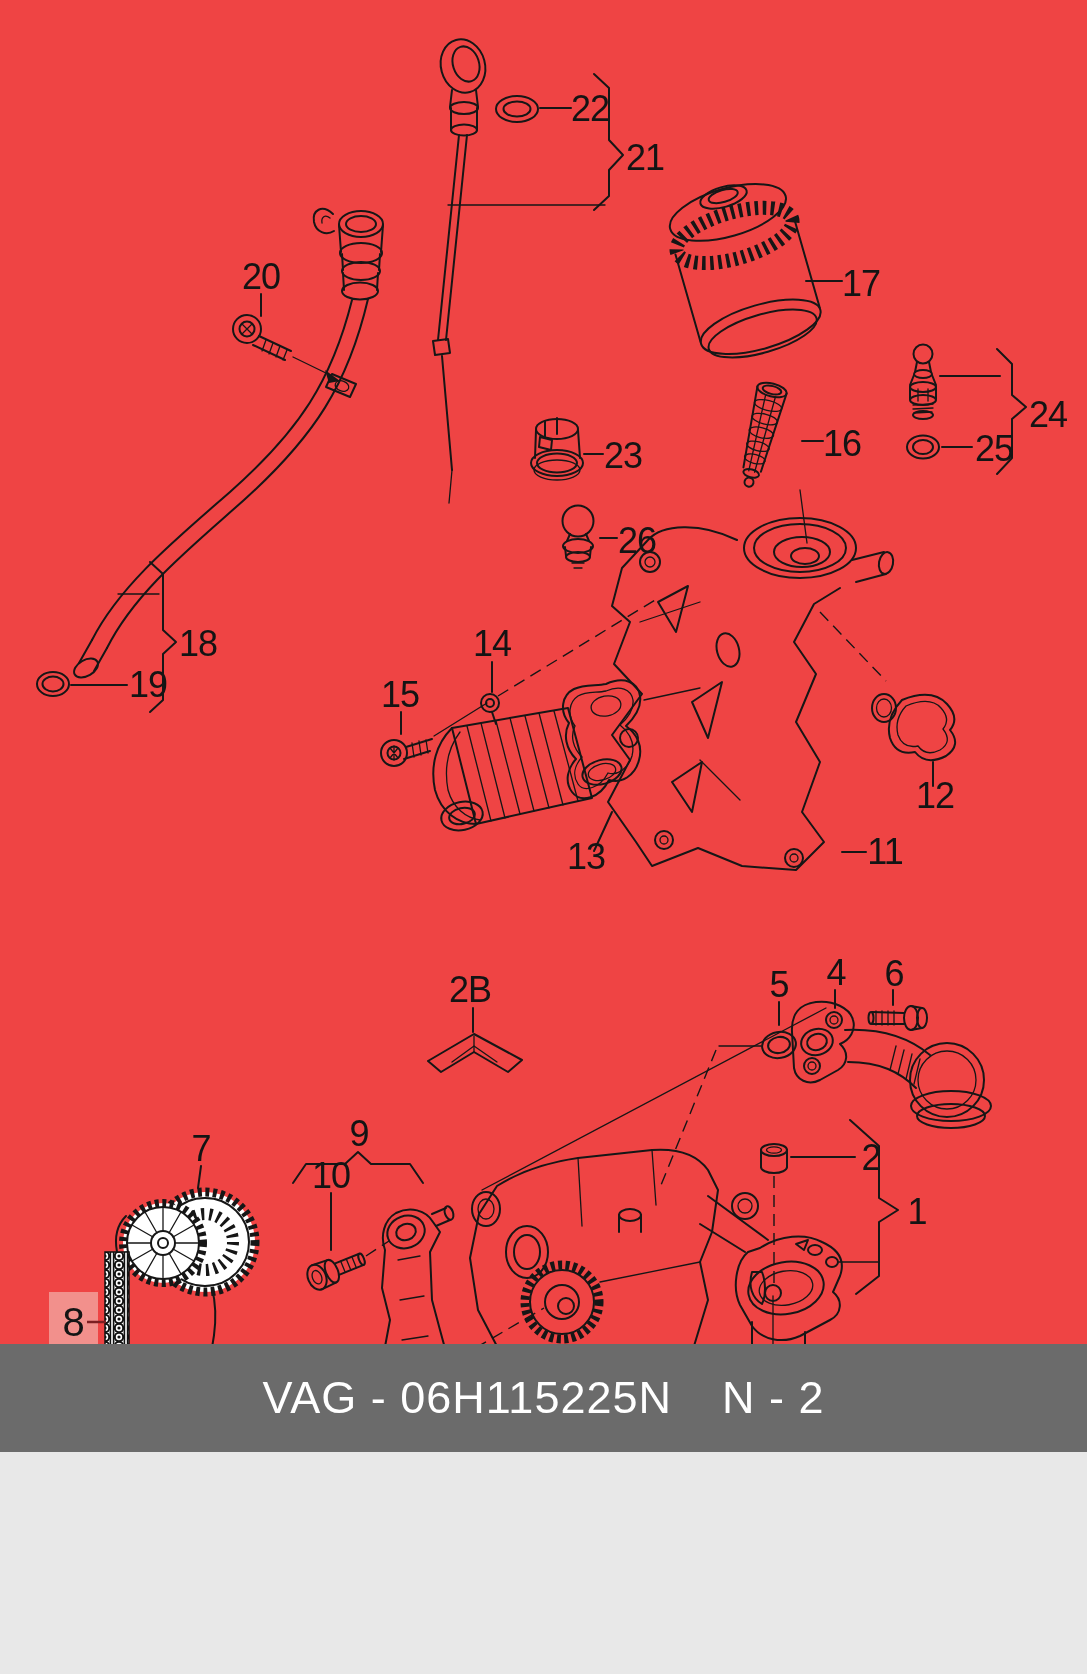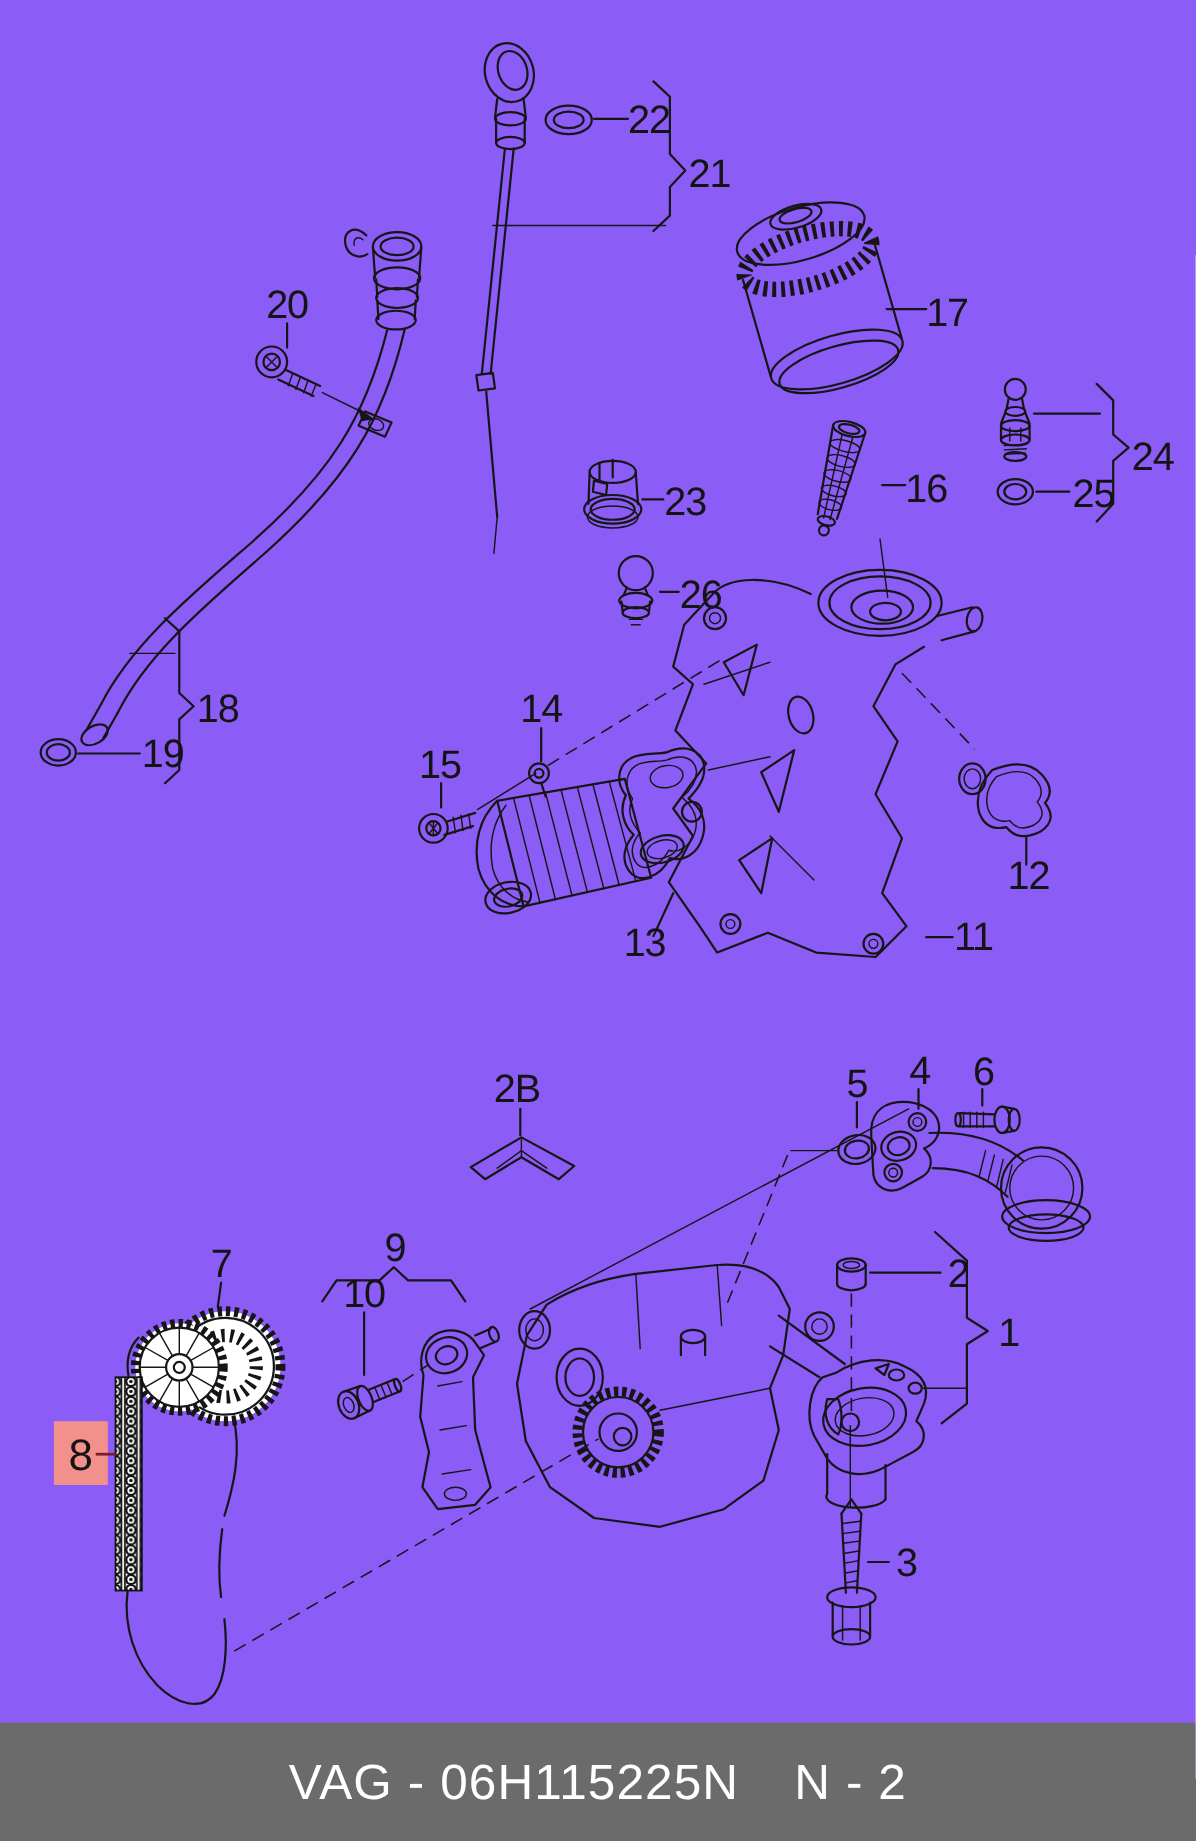--- a/index.html
+++ b/index.html
@@ -1,16 +1,16 @@
 <!DOCTYPE html>
 <html><head>
 <meta charset="utf-8">
 <style>
   html,body{margin:0;padding:0;background:#e8e8e8;}
-  .page{position:relative;width:1087px;height:1674px;background:#8b5cf6;overflow:hidden;
+  .page{position:relative;width:1087px;height:1452px;background:#ef4444;overflow:hidden;
         font-family:"Liberation Sans",sans-serif;margin:0 auto;}
   .page svg{position:absolute;left:0;top:0;}
   .footer{position:absolute;left:0;bottom:0;width:1087px;height:108px;background:#6b6b6b;
           display:flex;align-items:center;justify-content:center;gap:50px;z-index:5;}
   .footer span{color:#ffffff;font-size:45px;letter-spacing:1px;font-family:"Liberation Sans",sans-serif;}
   
   .ln{fill:none;stroke:#161616;stroke-width:2;stroke-linecap:round;stroke-linejoin:round;}
   .thin{fill:none;stroke:#161616;stroke-width:1.3;stroke-linecap:round;}
   .dashdot{fill:none;stroke:#161616;stroke-width:1.4;stroke-dasharray:12 7;}
   text.callout{font-family:"Liberation Sans",sans-serif;font-size:36px;fill:#141414;

